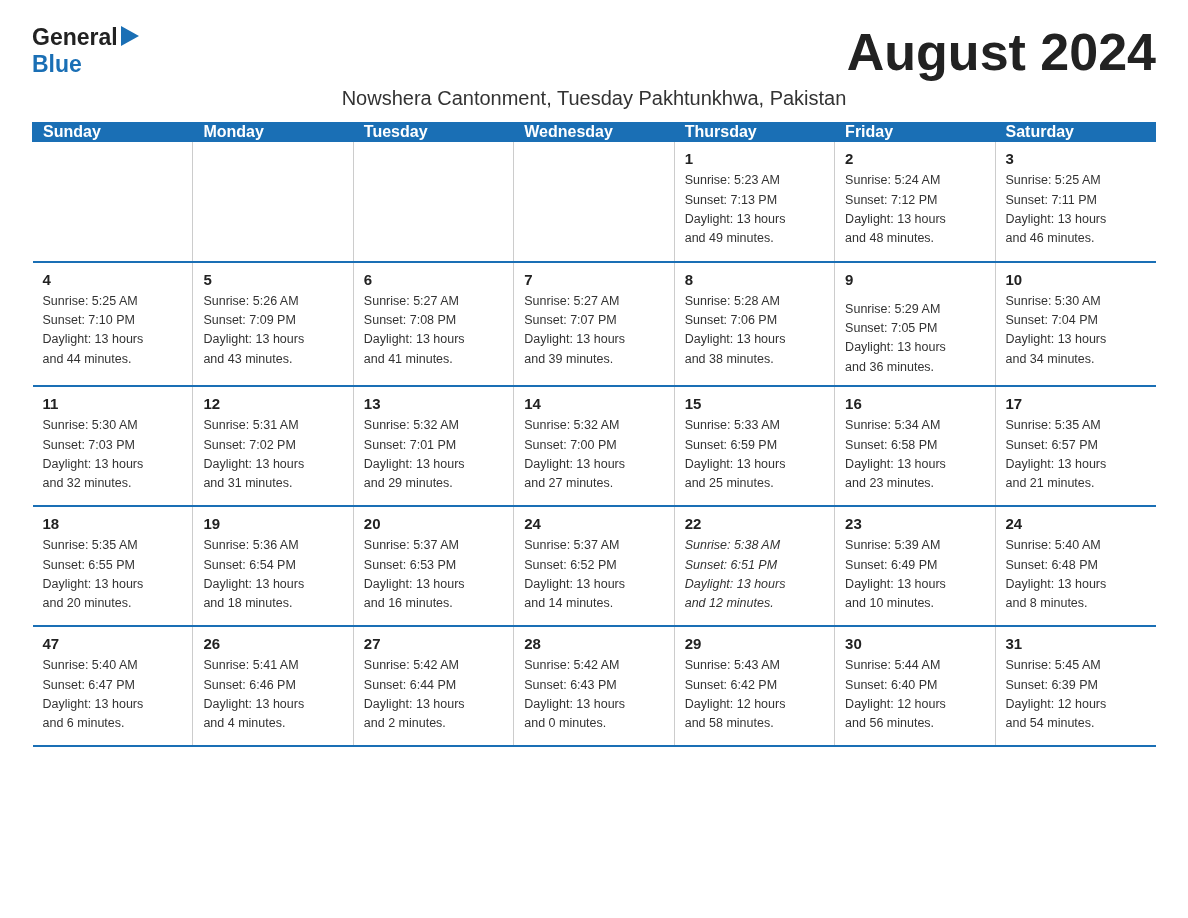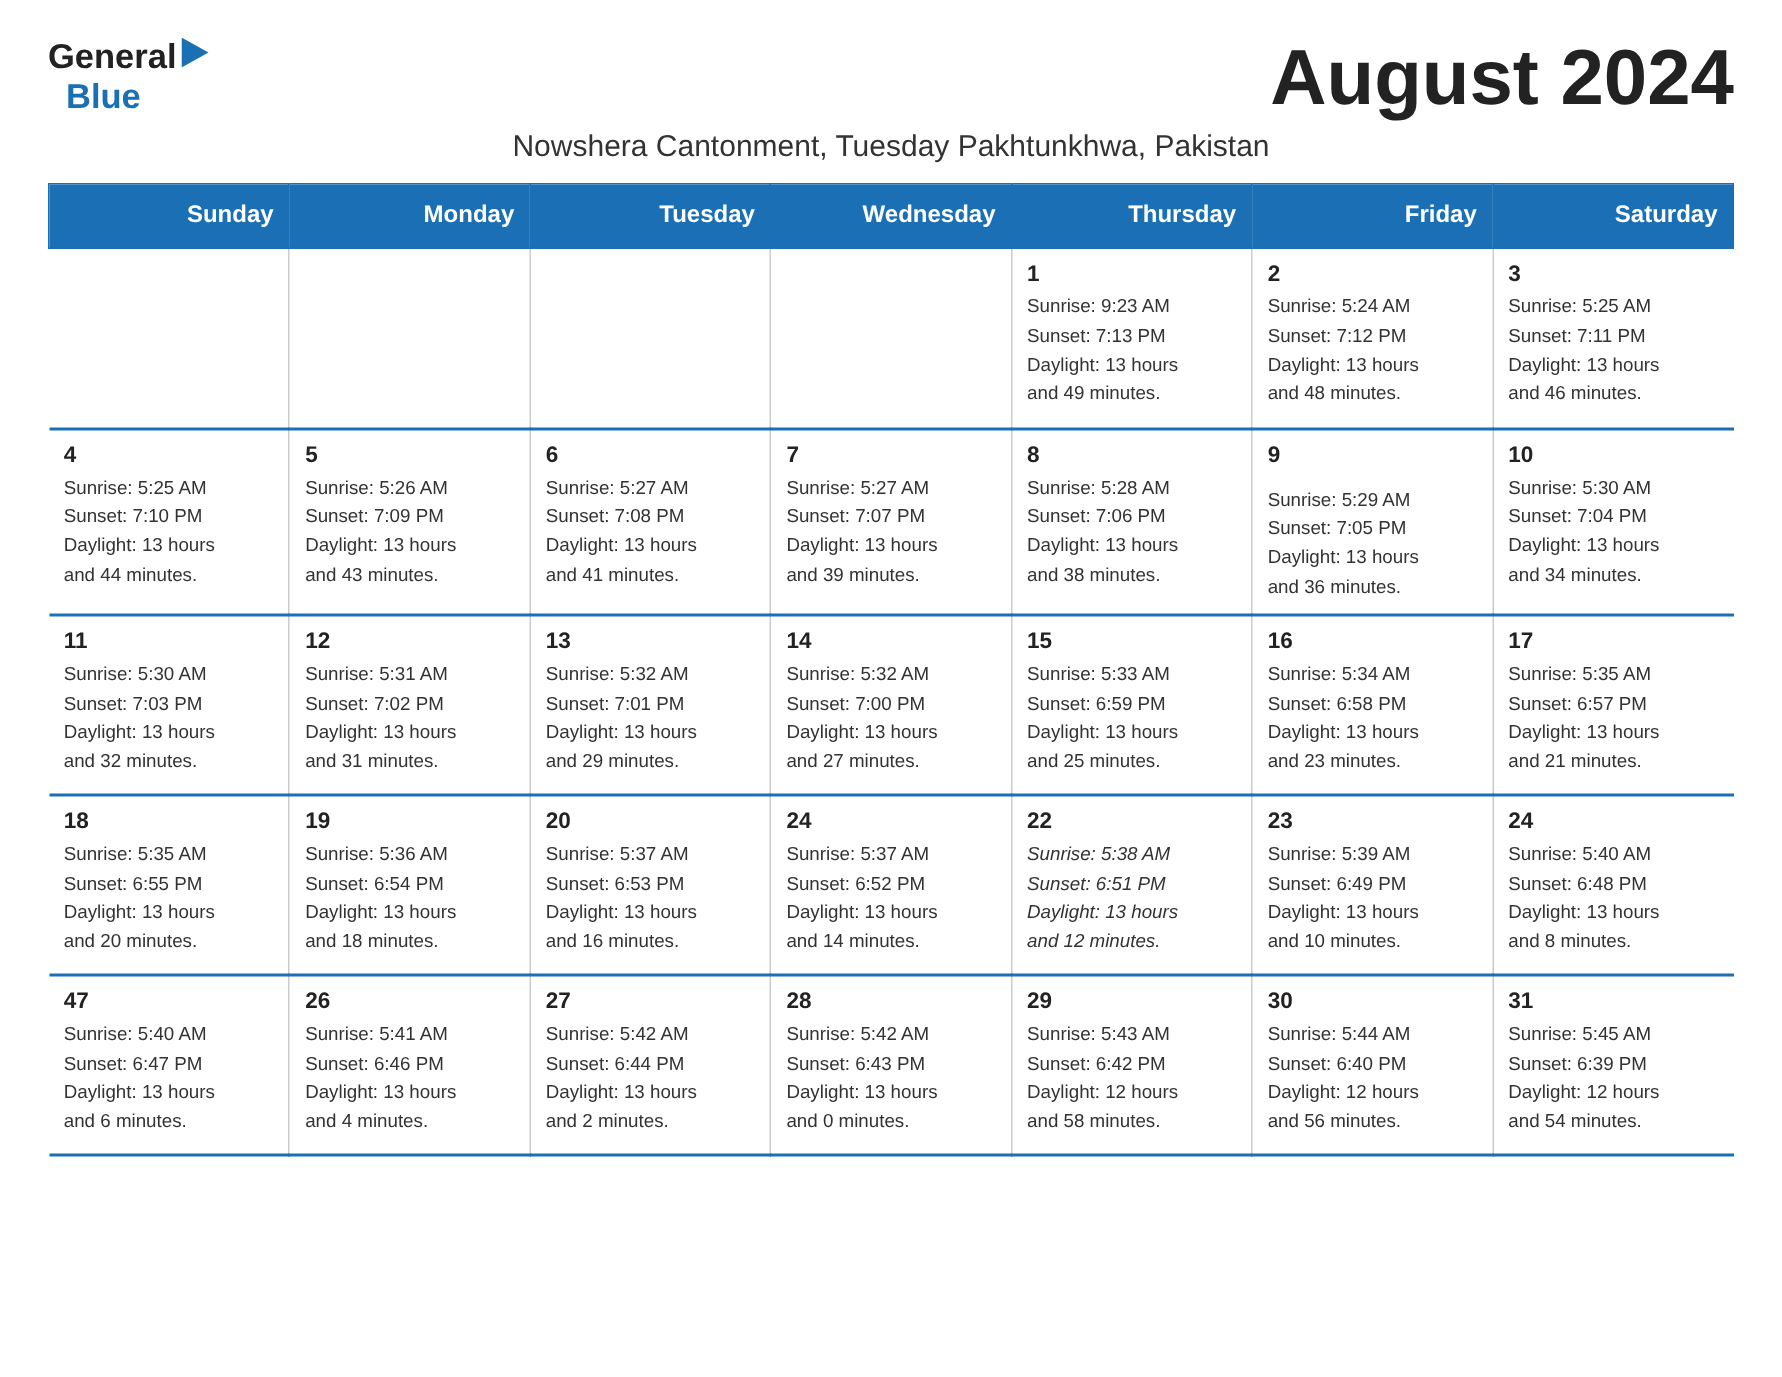--- a/index.html
+++ b/index.html
@@ -35,22 +35,22 @@
       border-collapse: collapse;
       table-layout: fixed;
     }
     thead tr {
       background: #1a6fb5;
     }
     thead th {
       color: #fff;
       font-size: 16px;
       font-weight: bold;
-      padding: 12px 10px;
-      text-align: right;
+      padding: 0 10px;
+      text-align: left;
       border: 1px solid #1a6fb5;
     }
     tbody tr {
       border-bottom: 2px solid #1a6fb5;
     }
     tbody td {
       vertical-align: top;
       padding: 8px 10px;
       font-size: 13px;
       color: #222;
@@ -88,21 +88,21 @@
     }
     .logo-arrow {
       display: inline-block;
       margin-left: 3px;
       margin-top: 0px;
     }
     .logo-blue-text {
       font-size: 23px;
       font-weight: bold;
       color: #1a6fb5;
-      margin-left: 12px;
+      margin-left: 0px;
     }
   </style>
 </head>
 <body>
 
 <div class="header-area">
   <div class="logo-wrapper">
     <div class="logo-row">
       <span class="logo-general">General</span>
       <span class="logo-arrow">
@@ -131,21 +131,21 @@
       </tr>
   </thead>
   <tbody id="calendar-body">
   <tr>
         <td></td>
         <td></td>
         <td></td>
         <td></td>
         <td>
           <div class="day-number">1</div>
-          <div class="day-info" style="white-space: pre-line;">Sunrise: 9:23 AM
+          <div class="day-info" style="white-space: pre-line;">Sunrise: 5:23 AM
 Sunset: 7:13 PM
 Daylight: 13 hours
 and 49 minutes.</div>
         </td>
         <td>
           <div class="day-number">2</div>
           <div class="day-info" style="white-space: pre-line;">Sunrise: 5:24 AM
 Sunset: 7:12 PM
 Daylight: 13 hours
 and 48 minutes.</div>

